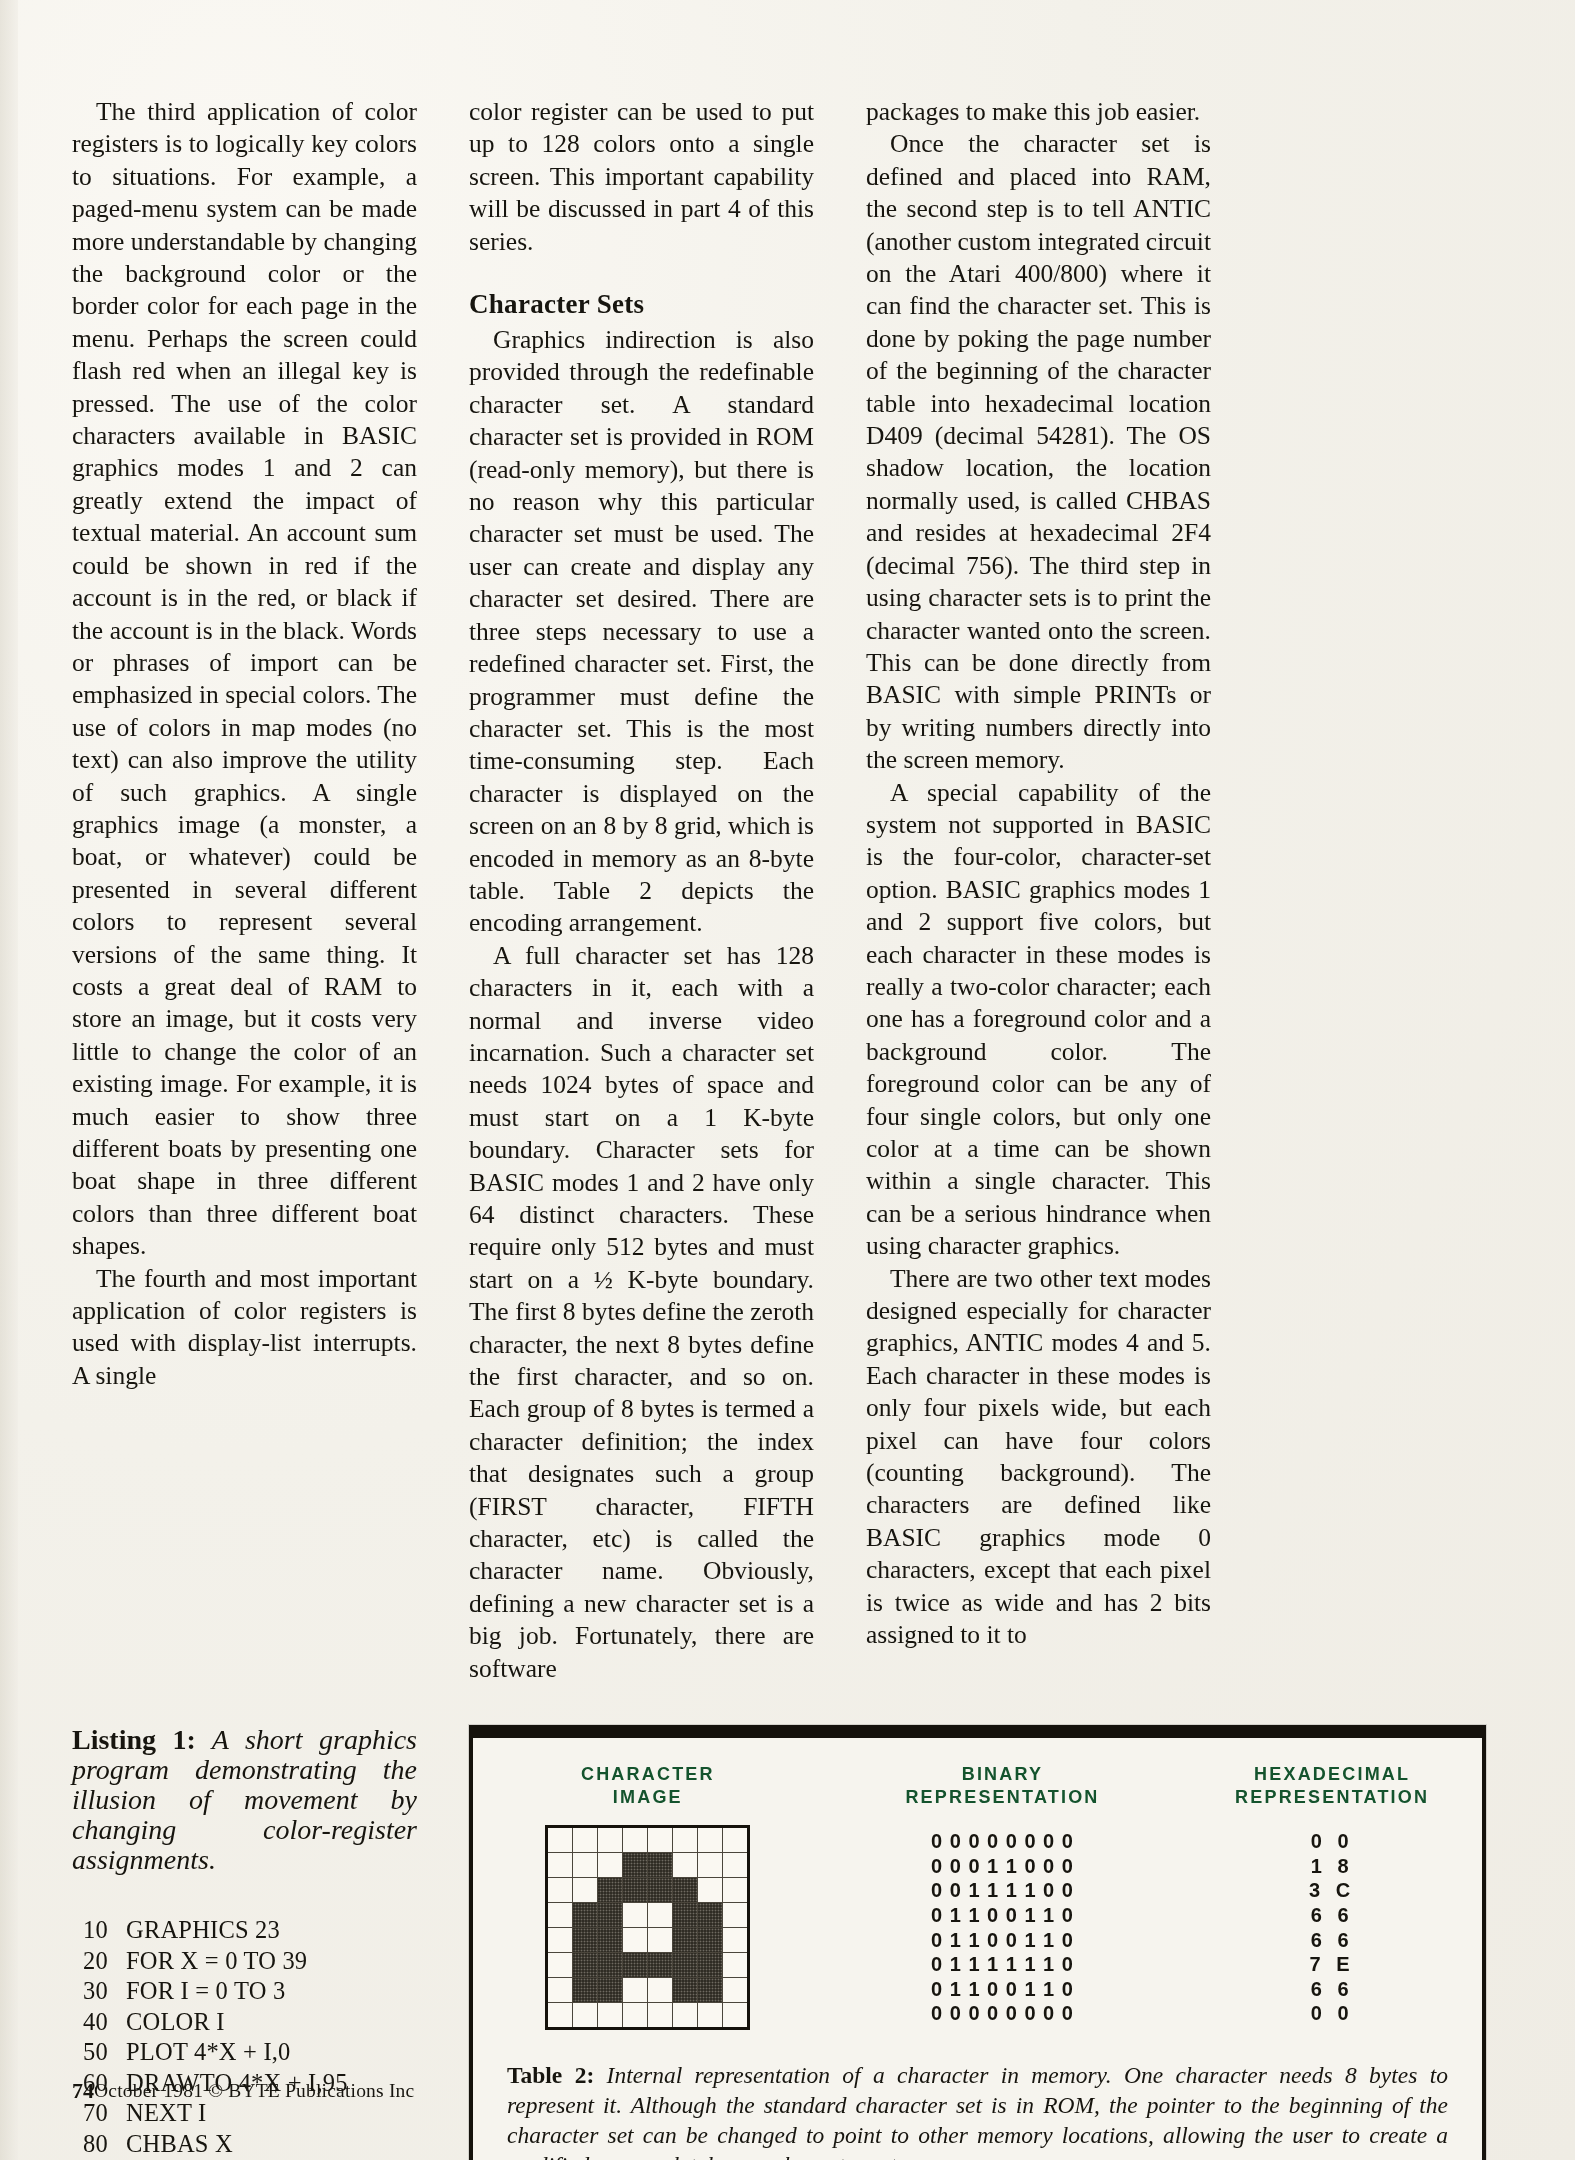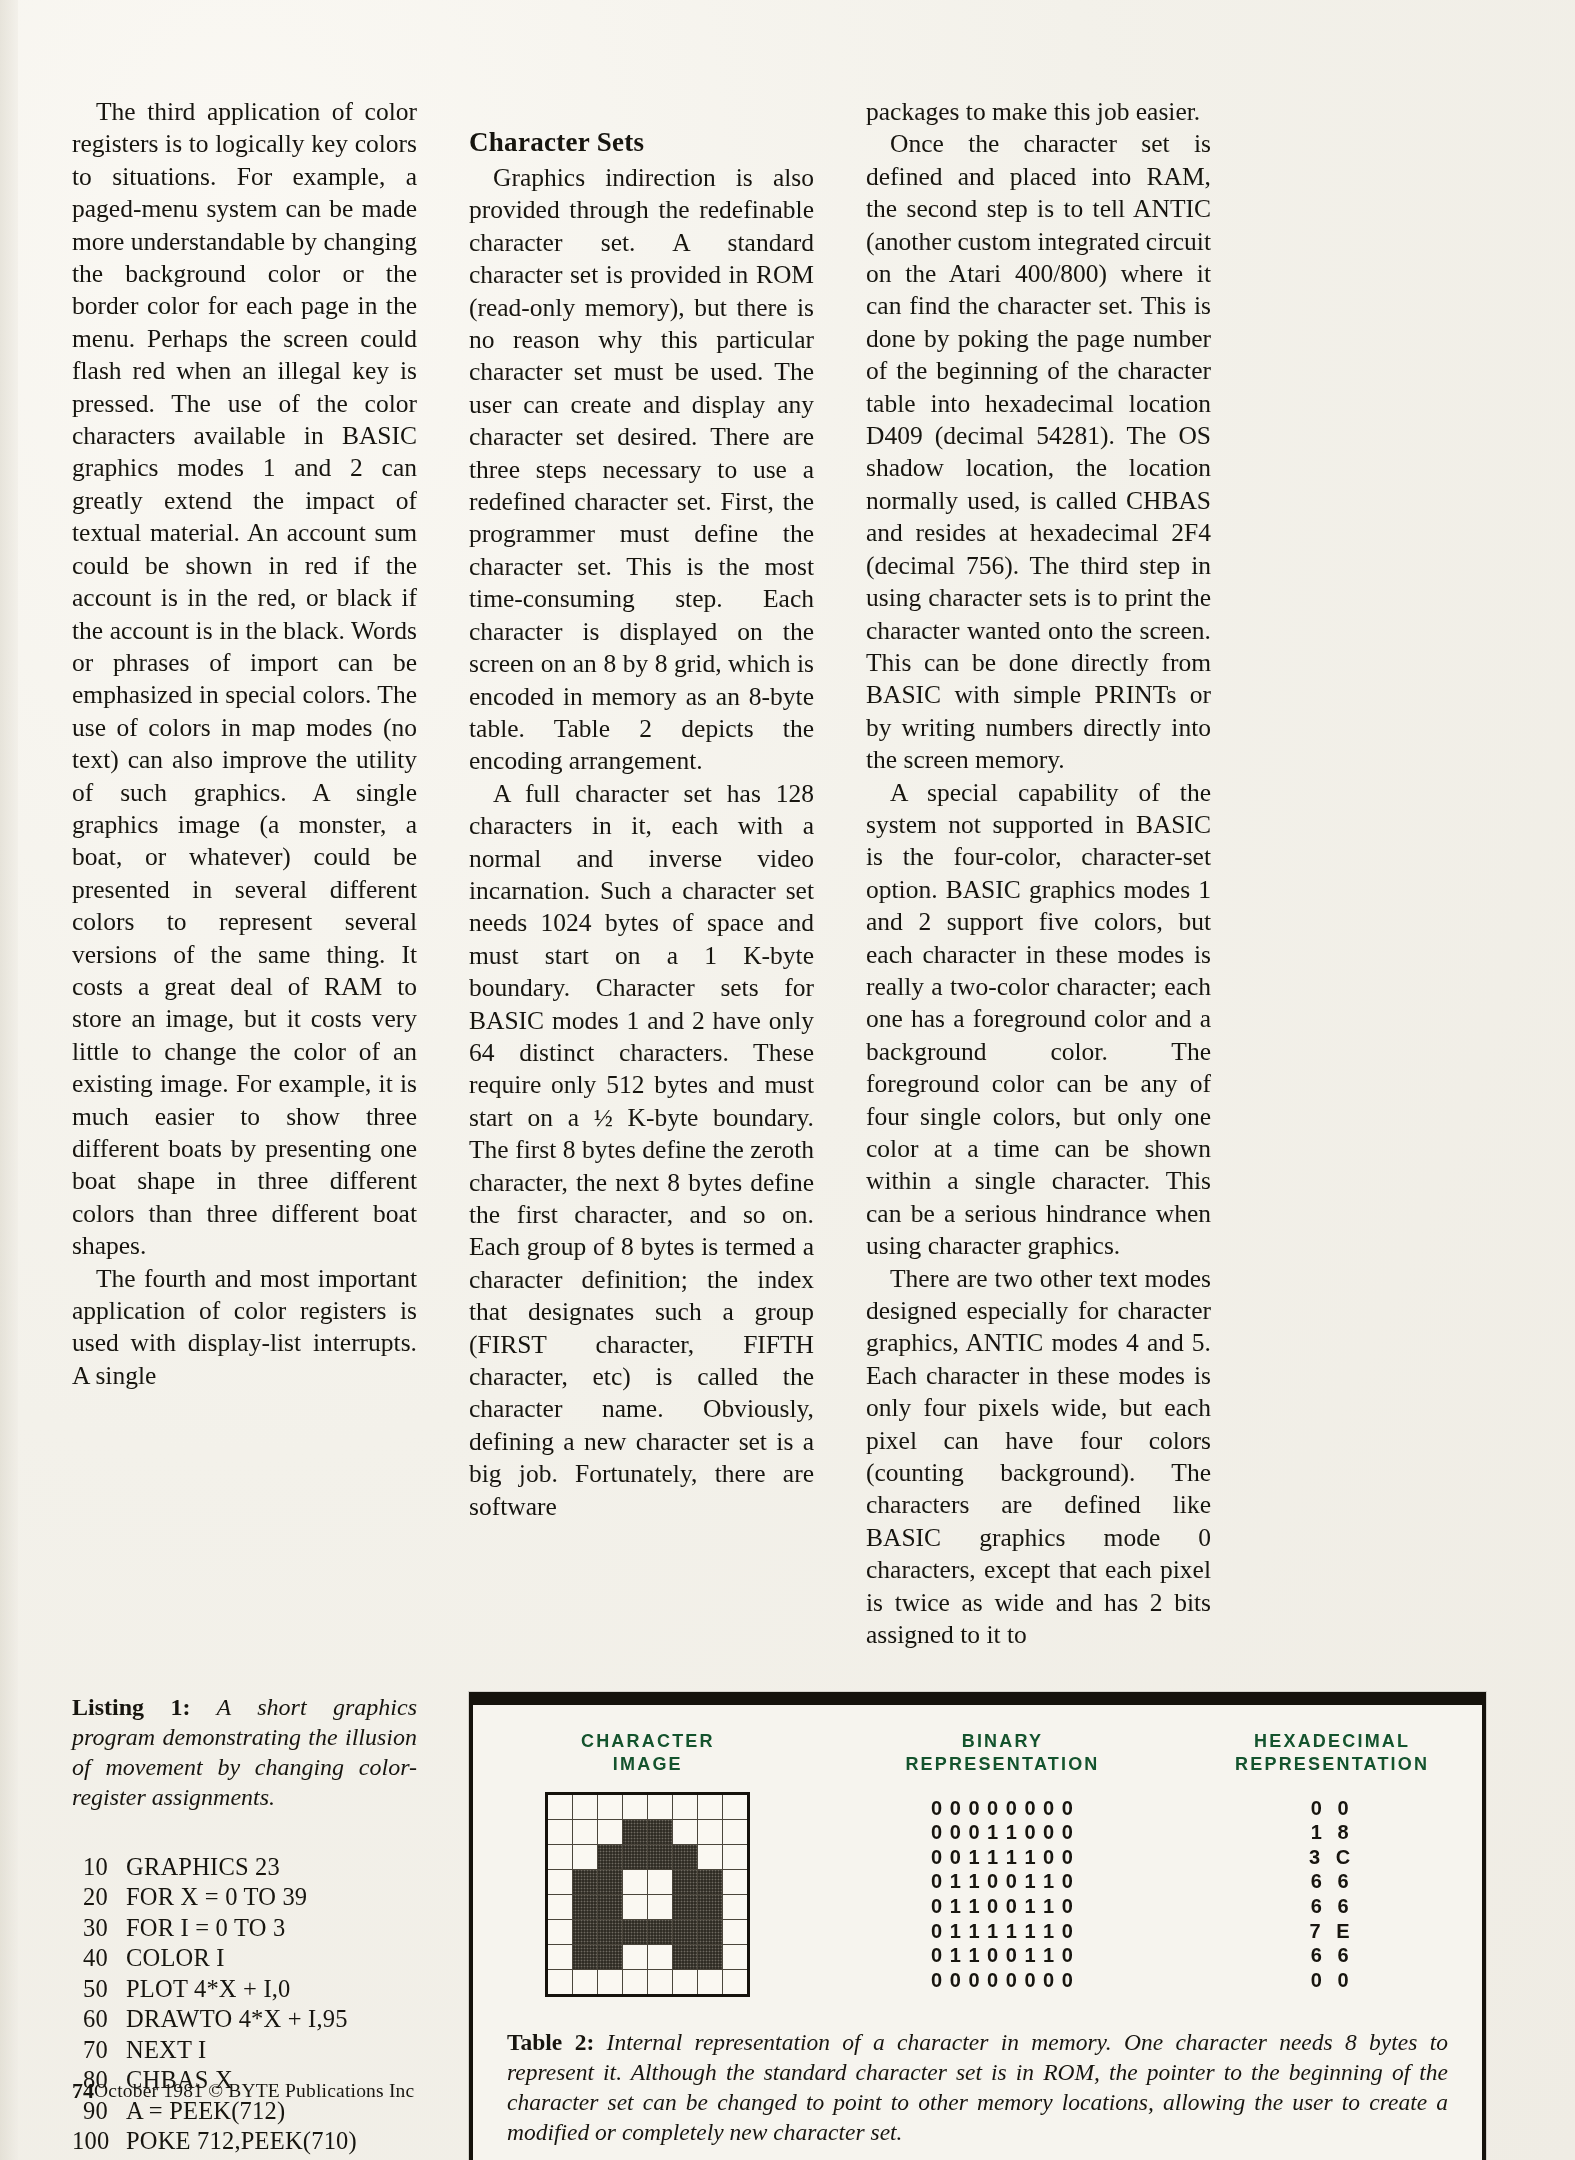--- a/index.html
+++ b/index.html
@@ -55,21 +55,21 @@
 
   
   .lower{
     display:flex;
     gap:52px;
     align-items:flex-start;
     margin-top:40px;
   }
   .listing-col{width:345px;}
   .listing-cap{
-    font-size:24px;
+    font-size:28px;
     line-height:30px;
     font-style:italic;
     text-align:justify;
     margin:0 0 40px 0;
   }
   .listing-cap b{font-style:normal;font-weight:bold;}
   .listing-code{
     font-family:"Liberation Serif",serif;
     font-size:24.5px;
     line-height:30.5px;
@@ -185,20 +185,21 @@
 <div class="content">
 
   <div class="cols">
 
     <div class="col">
       <p class="indent">The third application of color registers is to logically key colors to situations. For example, a paged-menu system can be made more understandable by changing the background color or the border color for each page in the menu. Perhaps the screen could flash red when an illegal key is pressed. The use of the color characters available in BASIC graphics modes 1 and 2 can greatly extend the impact of textual material. An account sum could be shown in red if the account is in the red, or black if the account is in the black. Words or phrases of import can be emphasized in special colors. The use of colors in map modes (no text) can also improve the utility of such graphics. A single graphics image (a monster, a boat, or whatever) could be presented in several different colors to represent several versions of the same thing. It costs a great deal of RAM to store an image, but it costs very little to change the color of an existing image. For example, it is much easier to show three different boats by presenting one boat shape in three different colors than three different boat shapes.</p>
       <p class="indent">The fourth and most important application of color registers is used with display-list interrupts. A single</p>
     </div>
 
     <div class="col">
+      <p>color register can be used to put up to 128 colors onto a single screen. This important capability will be discussed in part 4 of this series.</p>
       <h2>Character Sets</h2>
       <p class="indent">Graphics indirection is also provided through the redefinable character set. A standard character set is provided in ROM (read-only memory), but there is no reason why this particular character set must be used. The user can create and display any character set desired. There are three steps necessary to use a redefined character set. First, the programmer must define the character set. This is the most time-consuming step. Each character is displayed on the screen on an 8 by 8 grid, which is encoded in memory as an 8-byte table. Table 2 depicts the encoding arrangement.</p>
       <p class="indent">A full character set has 128 characters in it, each with a normal and inverse video incarnation. Such a character set needs 1024 bytes of space and must start on a 1 K-byte boundary. Character sets for BASIC modes 1 and 2 have only 64 distinct characters. These require only 512 bytes and must start on a ½ K-byte boundary. The first 8 bytes define the zeroth character, the next 8 bytes define the first character, and so on. Each group of 8 bytes is termed a character definition; the index that designates such a group (FIRST character, FIFTH character, etc) is called the character name. Obviously, defining a new character set is a big job. Fortunately, there are software</p>
     </div>
 
     <div class="col">
       <p>packages to make this job easier.</p>
       <p class="indent">Once the character set is defined and placed into RAM, the second step is to tell ANTIC (another custom integrated circuit on the Atari 400/800) where it can find the character set. This is done by poking the page number of the beginning of the character table into hexadecimal location D409 (decimal 54281). The OS shadow location, the location normally used, is called CHBAS and resides at hexadecimal 2F4 (decimal 756). The third step in using character sets is to print the character wanted onto the screen. This can be done directly from BASIC with simple PRINTs or by writing numbers directly into the screen memory.</p>
       <p class="indent">A special capability of the system not supported in BASIC is the four-color, character-set option. BASIC graphics modes 1 and 2 support five colors, but each character in these modes is really a two-color character; each one has a foreground color and a background color. The foreground color can be any of four single colors, but only one color at a time can be shown within a single character. This can be a serious hindrance when using character graphics.</p>
       <p class="indent">There are two other text modes designed especially for character graphics, ANTIC modes 4 and 5. Each character in these modes is only four pixels wide, but each pixel can have four colors (counting background). The characters are defined like BASIC graphics mode 0 characters, except that each pixel is twice as wide and has 2 bits assigned to it to</p>

